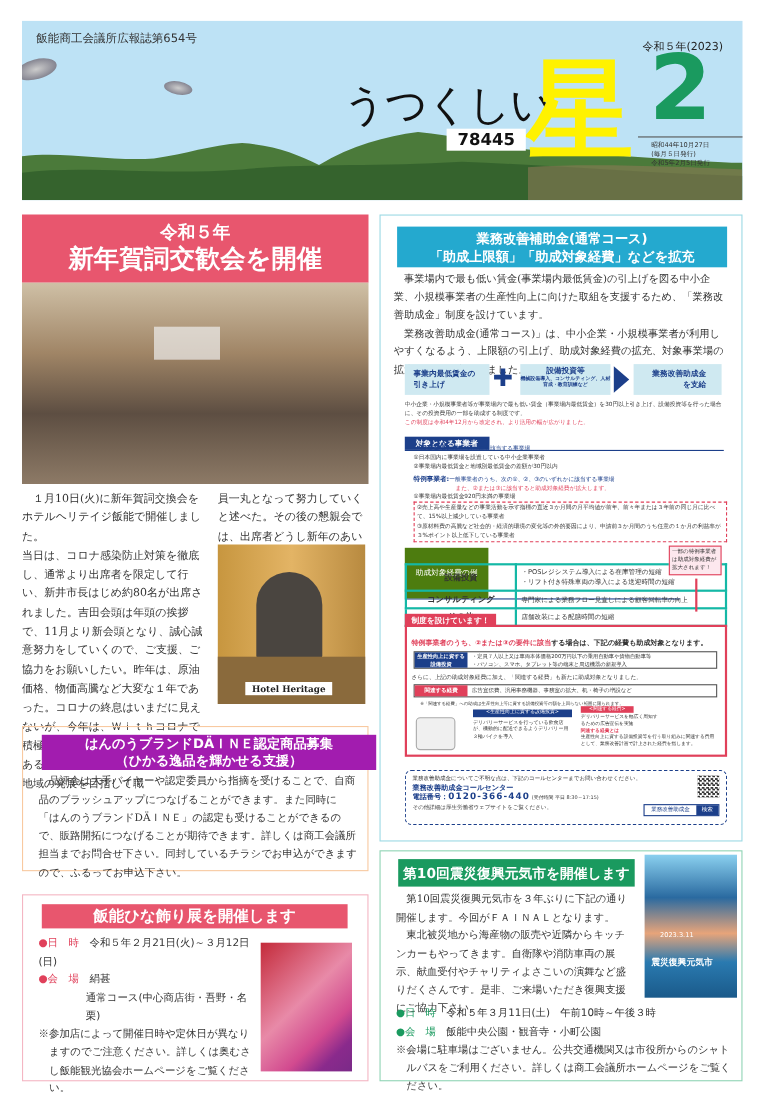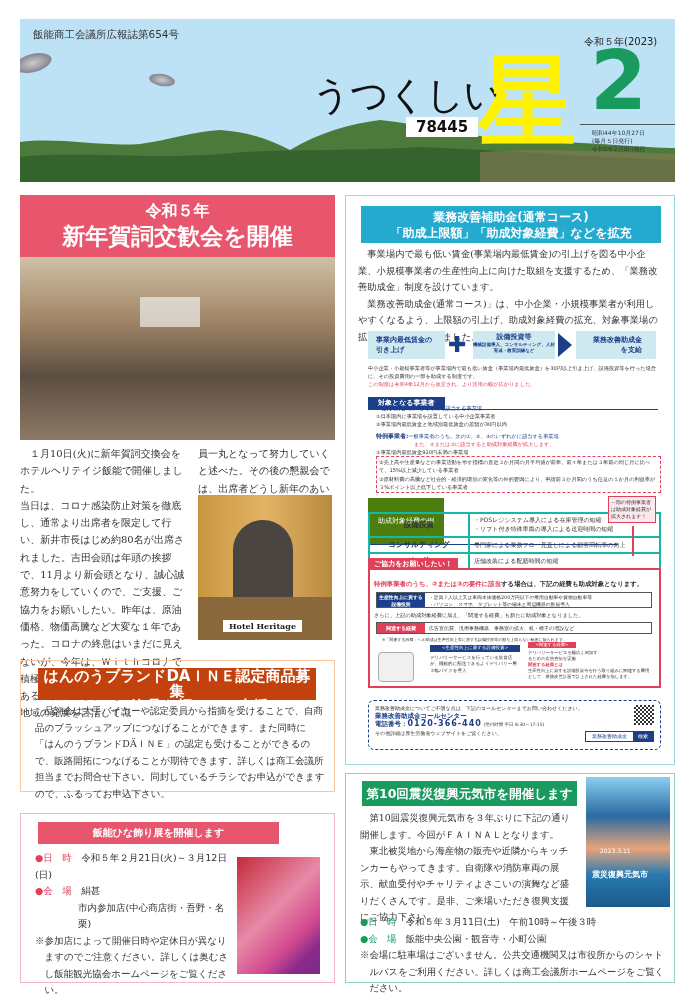--- a/index.html
+++ b/index.html
@@ -62,35 +62,35 @@
 当日は、コロナ感染防止対策を徹底し、通常より出席者を限定して行い、新井市長はじめ約80名が出席されました。吉田会頭は年頭の挨拶で、11月より新会頭となり、誠心誠意努力をしていくので、ご支援、ご協力をお願いしたい。昨年は、原油価格、物価高騰など大変な１年であった。コロナの終息はいまだに見えないが、今年は、Ｗｉｔｈコロナで積極的に事業を進めて行くつもりである。会議所としても市と連携し、地域の発展を目指して職</div>
   <div class="txt" style="position:absolute;left:178px;top:250px;width:137px;text-indent:0;font-size:10px;line-height:17.3px">員一丸となって努力していくと述べた。その後の懇親会では、出席者どうし新年のあいさつを交わしました。</div>
   <div class="photo" style="left:178px;top:300px;width:134px;height:145px;background:linear-gradient(90deg,#c7963f,#e3b465 50%,#b88a40)">
     <div style="position:absolute;left:35px;top:25px;width:60px;height:80px;background:#4a4540;border-radius:30px 30px 4px 4px"></div>
     <div style="position:absolute;left:0;top:102px;width:134px;height:43px;background:#8a6a3c"></div>
     <div style="position:absolute;left:25px;top:125px;background:#fff;color:#222;font-size:8px;padding:1px 6px;font-weight:bold">Hotel Heritage</div>
   </div>
 </div>
 
 <div class="box" style="left:20px;top:660px;width:315px;height:132px;border-color:#f8c9a0">
-  <div class="hd" style="position:absolute;left:17px;top:7px;width:278px;height:32px;background:#c2410c;font-size:15px;line-height:15px;padding-top:1px">
+  <div class="hd" style="position:absolute;left:17px;top:7px;width:304px;height:32px;background:#a21caf;font-size:12px;line-height:15px;padding-top:1px">
     <div>はんのうブランドDÄＩＮＥ認定商品募集</div>
     <div>（ひかる逸品を輝かせる支援）</div>
   </div>
   <div style="position:absolute;left:14px;top:42px;width:290px">
     <p class="txt" style="font-size:9.5px;line-height:16.5px">品評会は大手バイヤーや認定委員から指摘を受けることで、自商品のブラッシュアップにつなげることができます。また同時に「はんのうブランドDÄＩＮＥ」の認定も受けることができるので、販路開拓につなげることが期待できます。詳しくは商工会議所担当までお問合せ下さい。同封しているチラシでお申込ができますので、ふるってお申込下さい。</p>
   </div>
 </div>
 
 <div class="box" style="left:20px;top:813px;width:315px;height:170px;border-color:#f4b6c3">
-  <div class="hd" style="position:absolute;left:17px;top:8px;width:241px;height:22px;background:#e8566e;font-size:10px;line-height:22px">飯能ひな飾り展を開催します</div>
+  <div class="hd" style="position:absolute;left:17px;top:8px;width:278px;height:22px;background:#e8566e;font-size:14px;line-height:22px">飯能ひな飾り展を開催します</div>
   <div style="position:absolute;left:14px;top:36px;width:200px;font-size:9.5px;line-height:16.5px">
     <div class="sans"><span class="dot">●日　時</span>　<span>令和５年２月21日(火)～３月12日(日)</span></div>
     <div class="sans"><span class="dot">●会　場</span>　<span>絹甚</span></div>
-    <div class="sans" style="padding-left:43px">市内参加店(中心商店街・吾野・名栗)</div>
+    <div class="sans" style="padding-left:43px">通常コース(中心商店街・吾野・名栗)</div>
     <div style="padding-left:1em;text-indent:-1em">※参加店によって開催日時や定休日が異なりますのでご注意ください。詳しくは奥むさし飯能観光協会ホームページをご覧ください。</div>
   </div>
   <div style="position:absolute;left:216px;top:43px;width:83px;height:117px;background:linear-gradient(135deg,#c42b3a,#e88aa8 45%,#d24a8f 70%,#8a2a8c 85%,#7a2a88)"></div>
 </div>
 
 <div class="box" style="left:345px;top:195px;width:330px;height:570px;border-color:#9bd9e4">
   <div class="hd" style="position:absolute;left:15px;top:10px;width:300px;height:37px;background:#24a9cf;font-size:12px;line-height:16px;padding-top:3px">
     <div>業務改善補助金(通常コース)</div>
     <div>「助成上限額」「助成対象経費」などを拡充</div>
   </div>
@@ -147,21 +147,21 @@
             <td class="h">その他</td>
             <td>店舗改装による配膳時間の短縮</td>
           </tr>
     </tbody>
       </table>
   </div>
   <div class="sans" style="position:absolute;left:262px;top:300px;width:48px;background:#fde8ee;border:1px solid #e0405a;font-size:5px;line-height:7px;padding:2px;color:#333">一部の特例事業者は助成対象経費が拡大されます！</div>
   <div style="position:absolute;left:286px;top:330px;width:1.5px;height:30px;background:#e0405a"></div>
 
   <div style="position:absolute;left:22px;top:372px;width:293px;height:120px;border:2px solid #e0405a">
-    <div class="sans" style="position:absolute;left:-2px;top:-12px;background:#e0405a;color:#fff;font-size:7px;font-weight:bold;padding:1px 6px">ご協力をお願いしたい！</div>
+    <div class="sans" style="position:absolute;left:-2px;top:-12px;background:#e0405a;color:#fff;font-size:7px;font-weight:bold;padding:1px 6px">制度を設けています！</div>
     <div class="sans" style="position:absolute;left:4px;top:10px;font-size:6.4px;font-weight:bold">
       <span style="color:#e0405a">特例事業者のうち、②または③の要件に該当</span><span>する場合は、下記の経費も助成対象となります。</span>
     </div>
     <div class="sans" style="position:absolute;left:6px;top:22px;width:276px;height:16px;border:1px solid #555;font-size:4.8px;line-height:7px">
       <div style="position:absolute;left:0;top:0;width:48px;height:100%;background:#1c3f8a;color:#fff;font-weight:bold;text-align:center;padding-top:1px">生産性向上に資する設備投資</div>
       <div style="position:absolute;left:52px;top:1px;white-space:pre-line">・定員７人以上又は車両本体価格200万円以下の乗用自動車や貨物自動車等
 ・パソコン、スマホ、タブレット等の端末と周辺機器の新規導入</div>
     </div>
     <div class="sans" style="position:absolute;left:4px;top:42px;font-size:5.2px;color:#333">さらに、上記の助成対象経費に加え、「関連する経費」も新たに助成対象となりました。</div>
     <div class="sans" style="position:absolute;left:6px;top:52px;width:276px;height:12px;border:1px solid #555;font-size:5px;line-height:11px">

